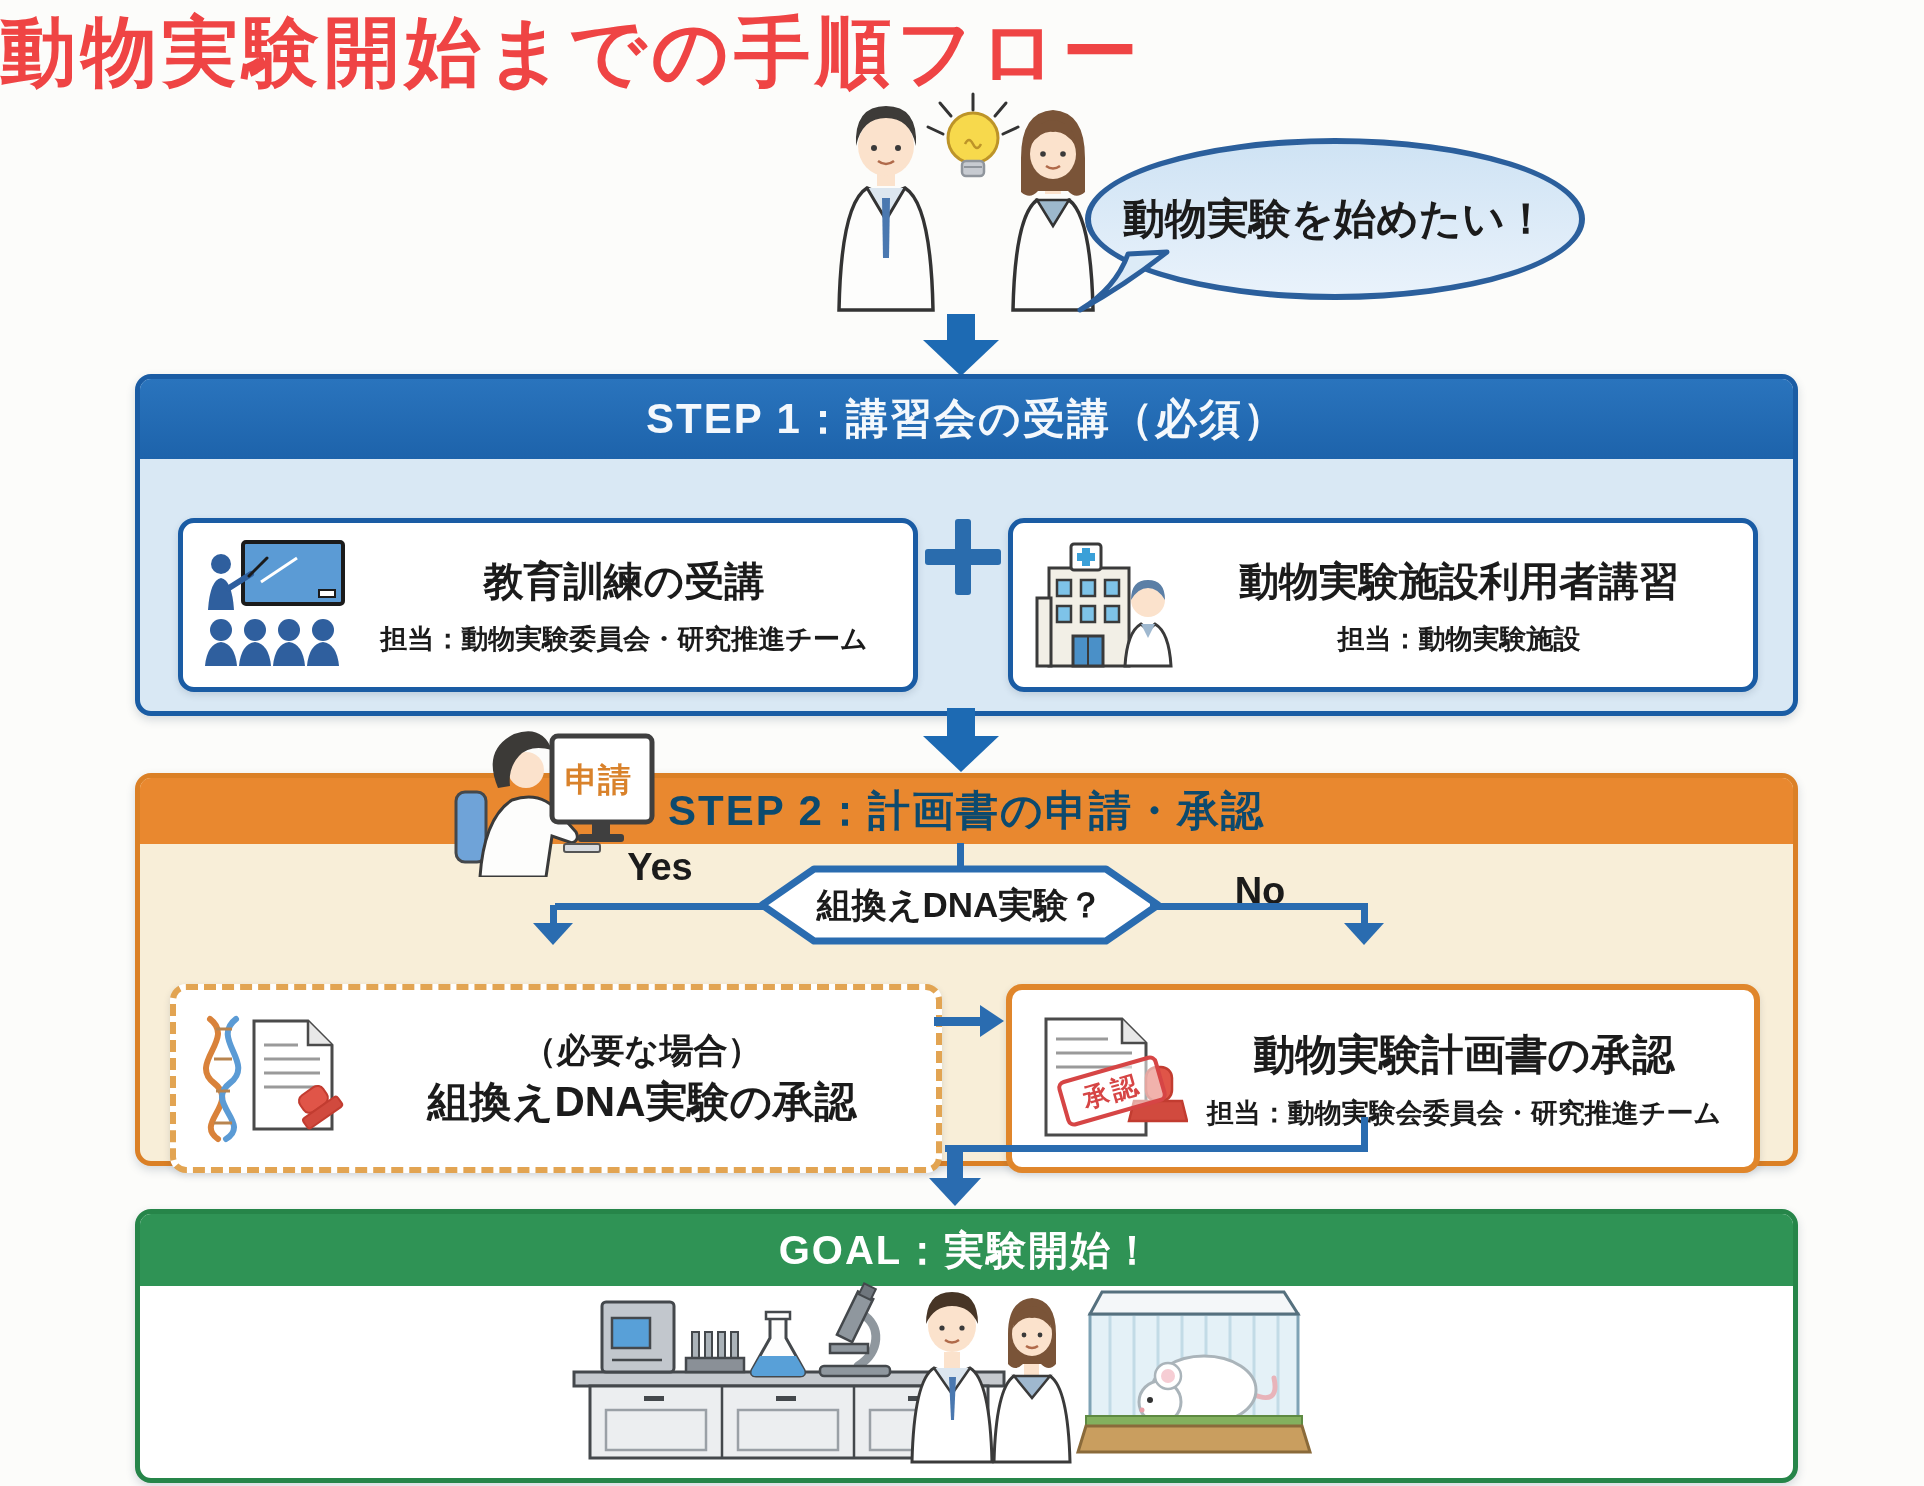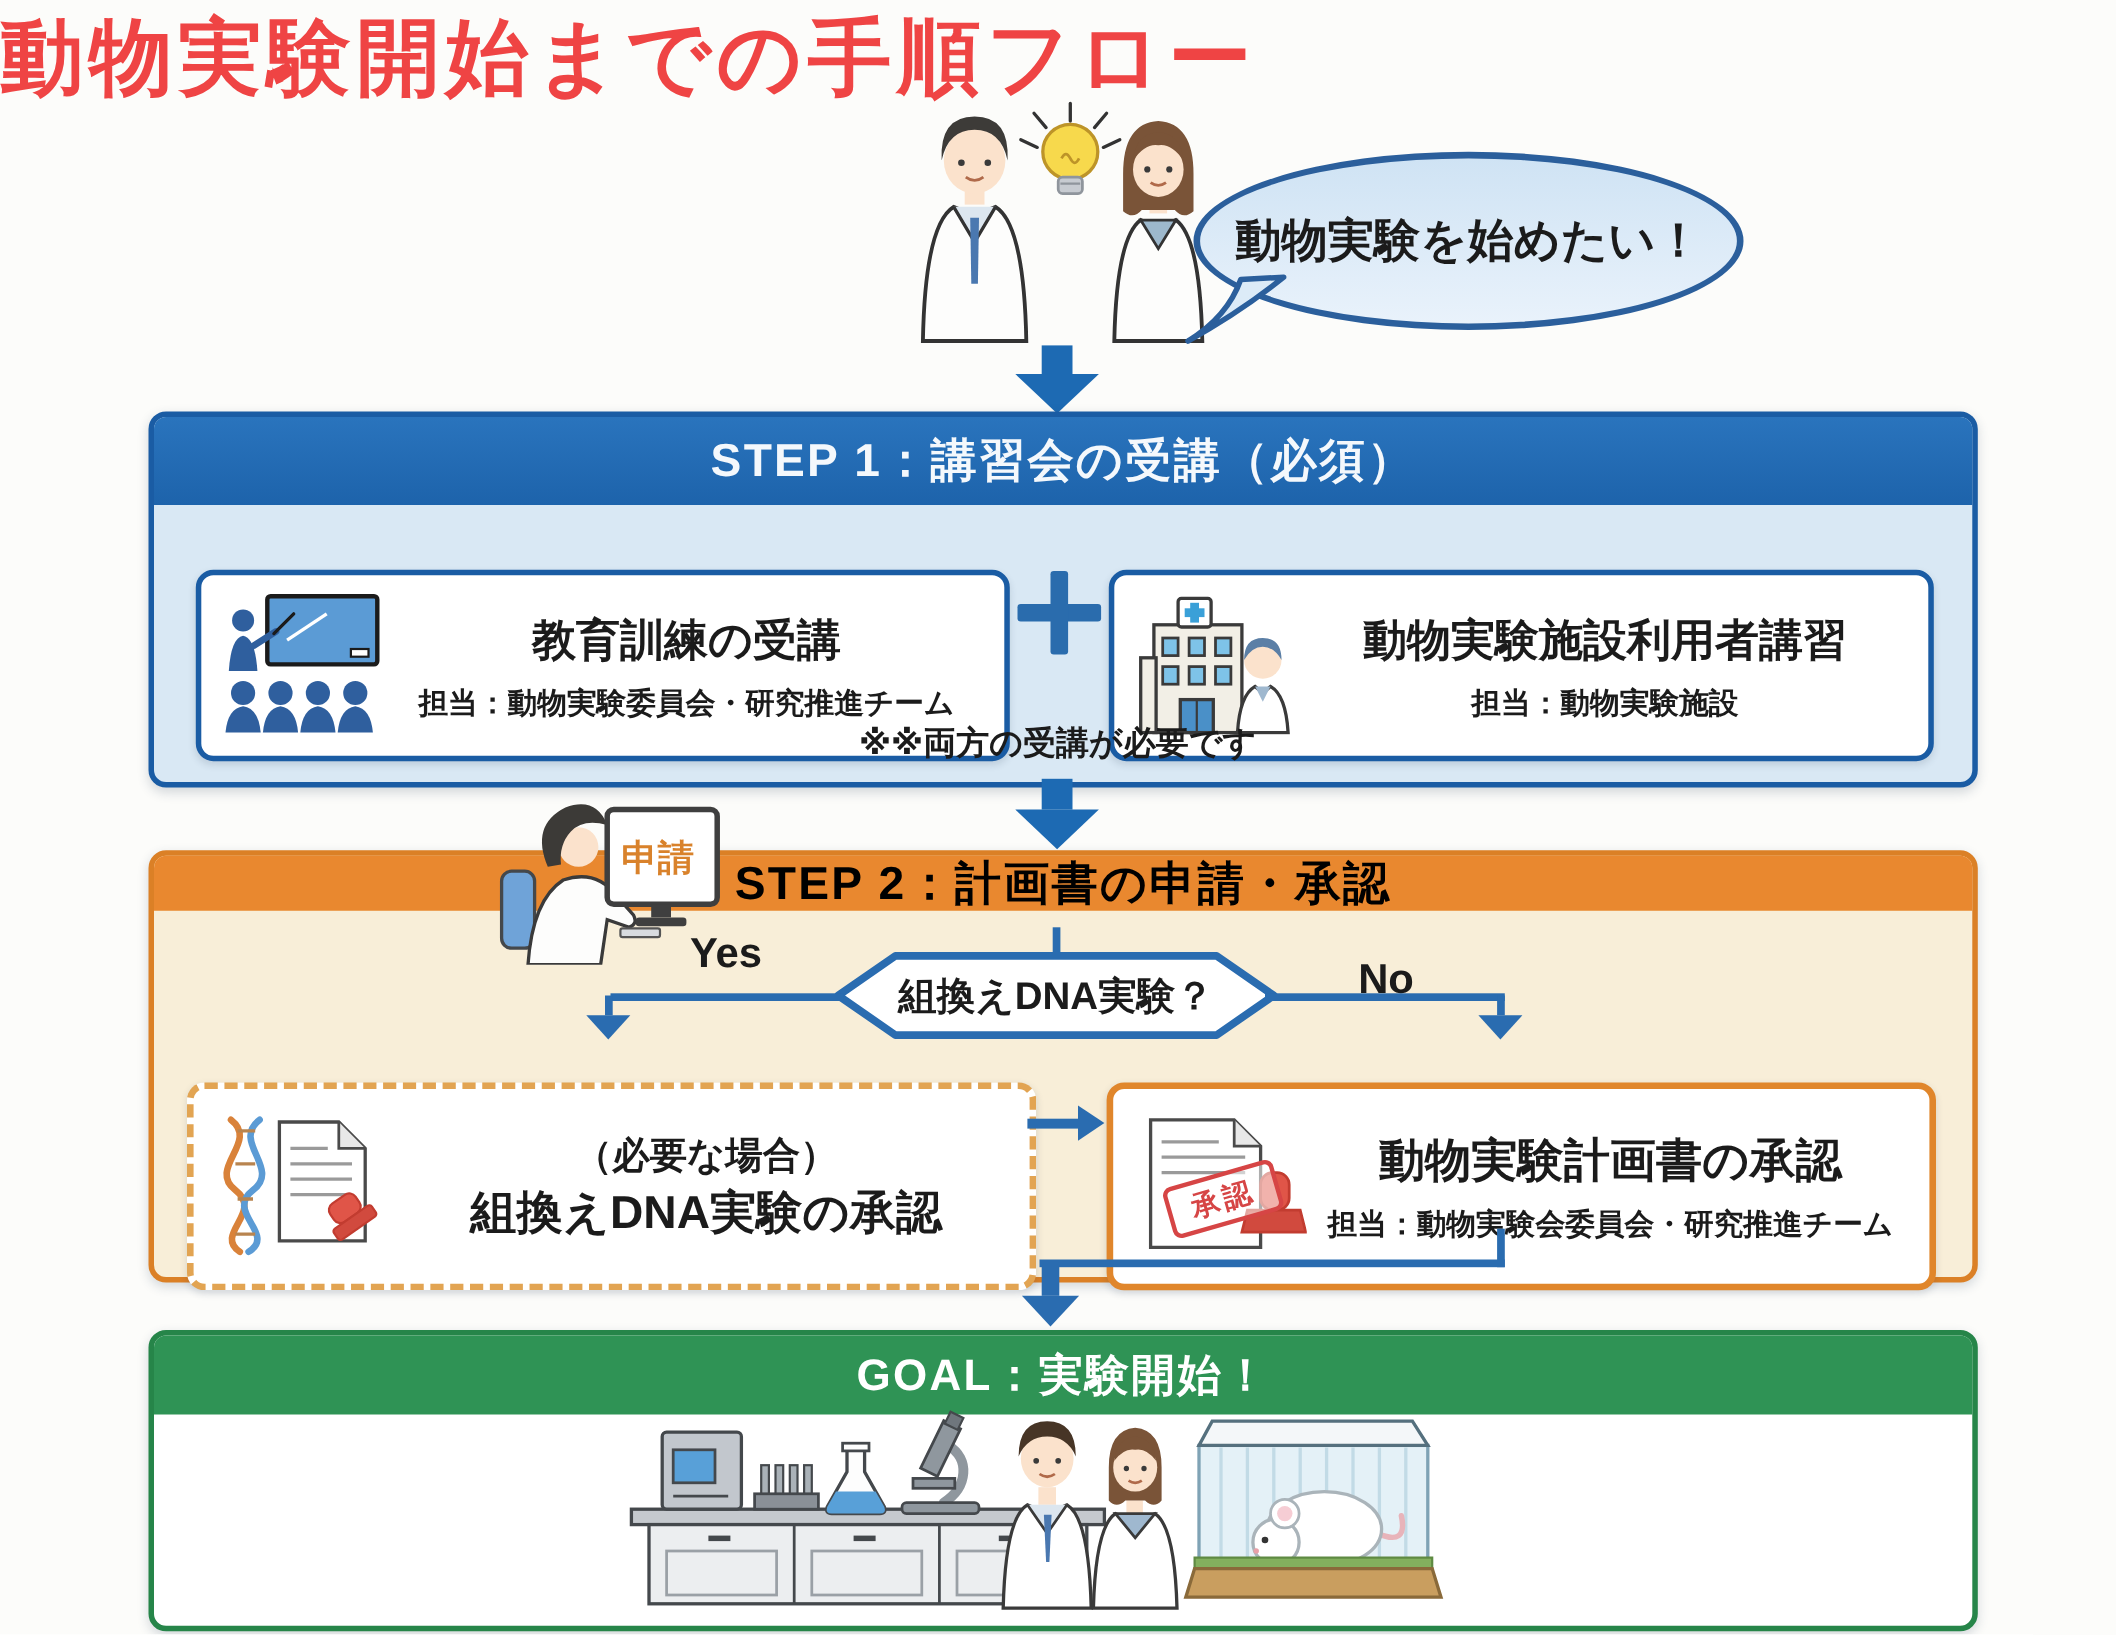--- a/index.html
+++ b/index.html
@@ -38,21 +38,21 @@
     border-left:24px solid #2a6cb0;}
   
   .section-box{border-radius:16px;box-shadow:0 4px 10px rgba(40,60,90,.18);}
   .section-header{
     border-radius:11px 11px 0 0;display:flex;align-items:center;justify-content:center;
     font-weight:800;letter-spacing:2px;
   }
   #step1-box{left:135px;top:374px;width:1653px;height:332px;border:5px solid #1a5ca4;background:#d9e8f4;}
   #step1-header{height:80px;background:linear-gradient(#2a74bd,#1d63ab);color:#f4f8fc;font-size:42px;}
   #step2-box{left:135px;top:773px;width:1653px;height:383px;border:5px solid #db8026;background:#f8eed8;}
-  #step2-header{height:50px;background:#e9882f;color:#000000;font-size:42px;}
+  #step2-header{height:66px;background:#e9882f;color:#0c4a6e;font-size:42px;}
   #goal-box{left:135px;top:1209px;width:1653px;height:264px;border:5px solid #268549;background:#ffffff;}
   #goal-header{height:72px;background:#2f9355;color:#ffffff;font-size:40px;}
   
   .card{
     background:#ffffff;border-radius:16px;display:flex;align-items:center;
     box-shadow:0 3px 7px rgba(40,60,90,.15);
     margin-top:42px;
   }
   .card .texts{flex:1;text-align:center;padding-right:14px;}
   .card-title{font-size:40px;font-weight:800;}
@@ -207,21 +207,20 @@
           <path d="M102,62 Q102,42 119,42 Q136,42 136,62 Q129,50 119,50 Q109,50 102,62 Z" fill="#5b7fa6"></path>
         </g>
       </svg>
     </div>
     <div class="texts">
       <div class="card-title">動物実験施設利用者講習</div>
       <div class="card-sub">担当：動物実験施設</div>
     </div>
   </div>
 
-  <div class="abs" id="step1-note">※※両方の受講が必要です</div>
 
   <div class="abs v-arrow" style="left:923px;top:708px;--sw:28px;--sh:28px;--hw:38px;--hh:36px;">
     <div class="stem"></div>
       <div class="head"></div>
   </div>
 
   <div class="abs section-box" id="step2-box">
     <div class="section-header" id="step2-header">STEP 2：計画書の申請・承認</div>
   </div>
 

